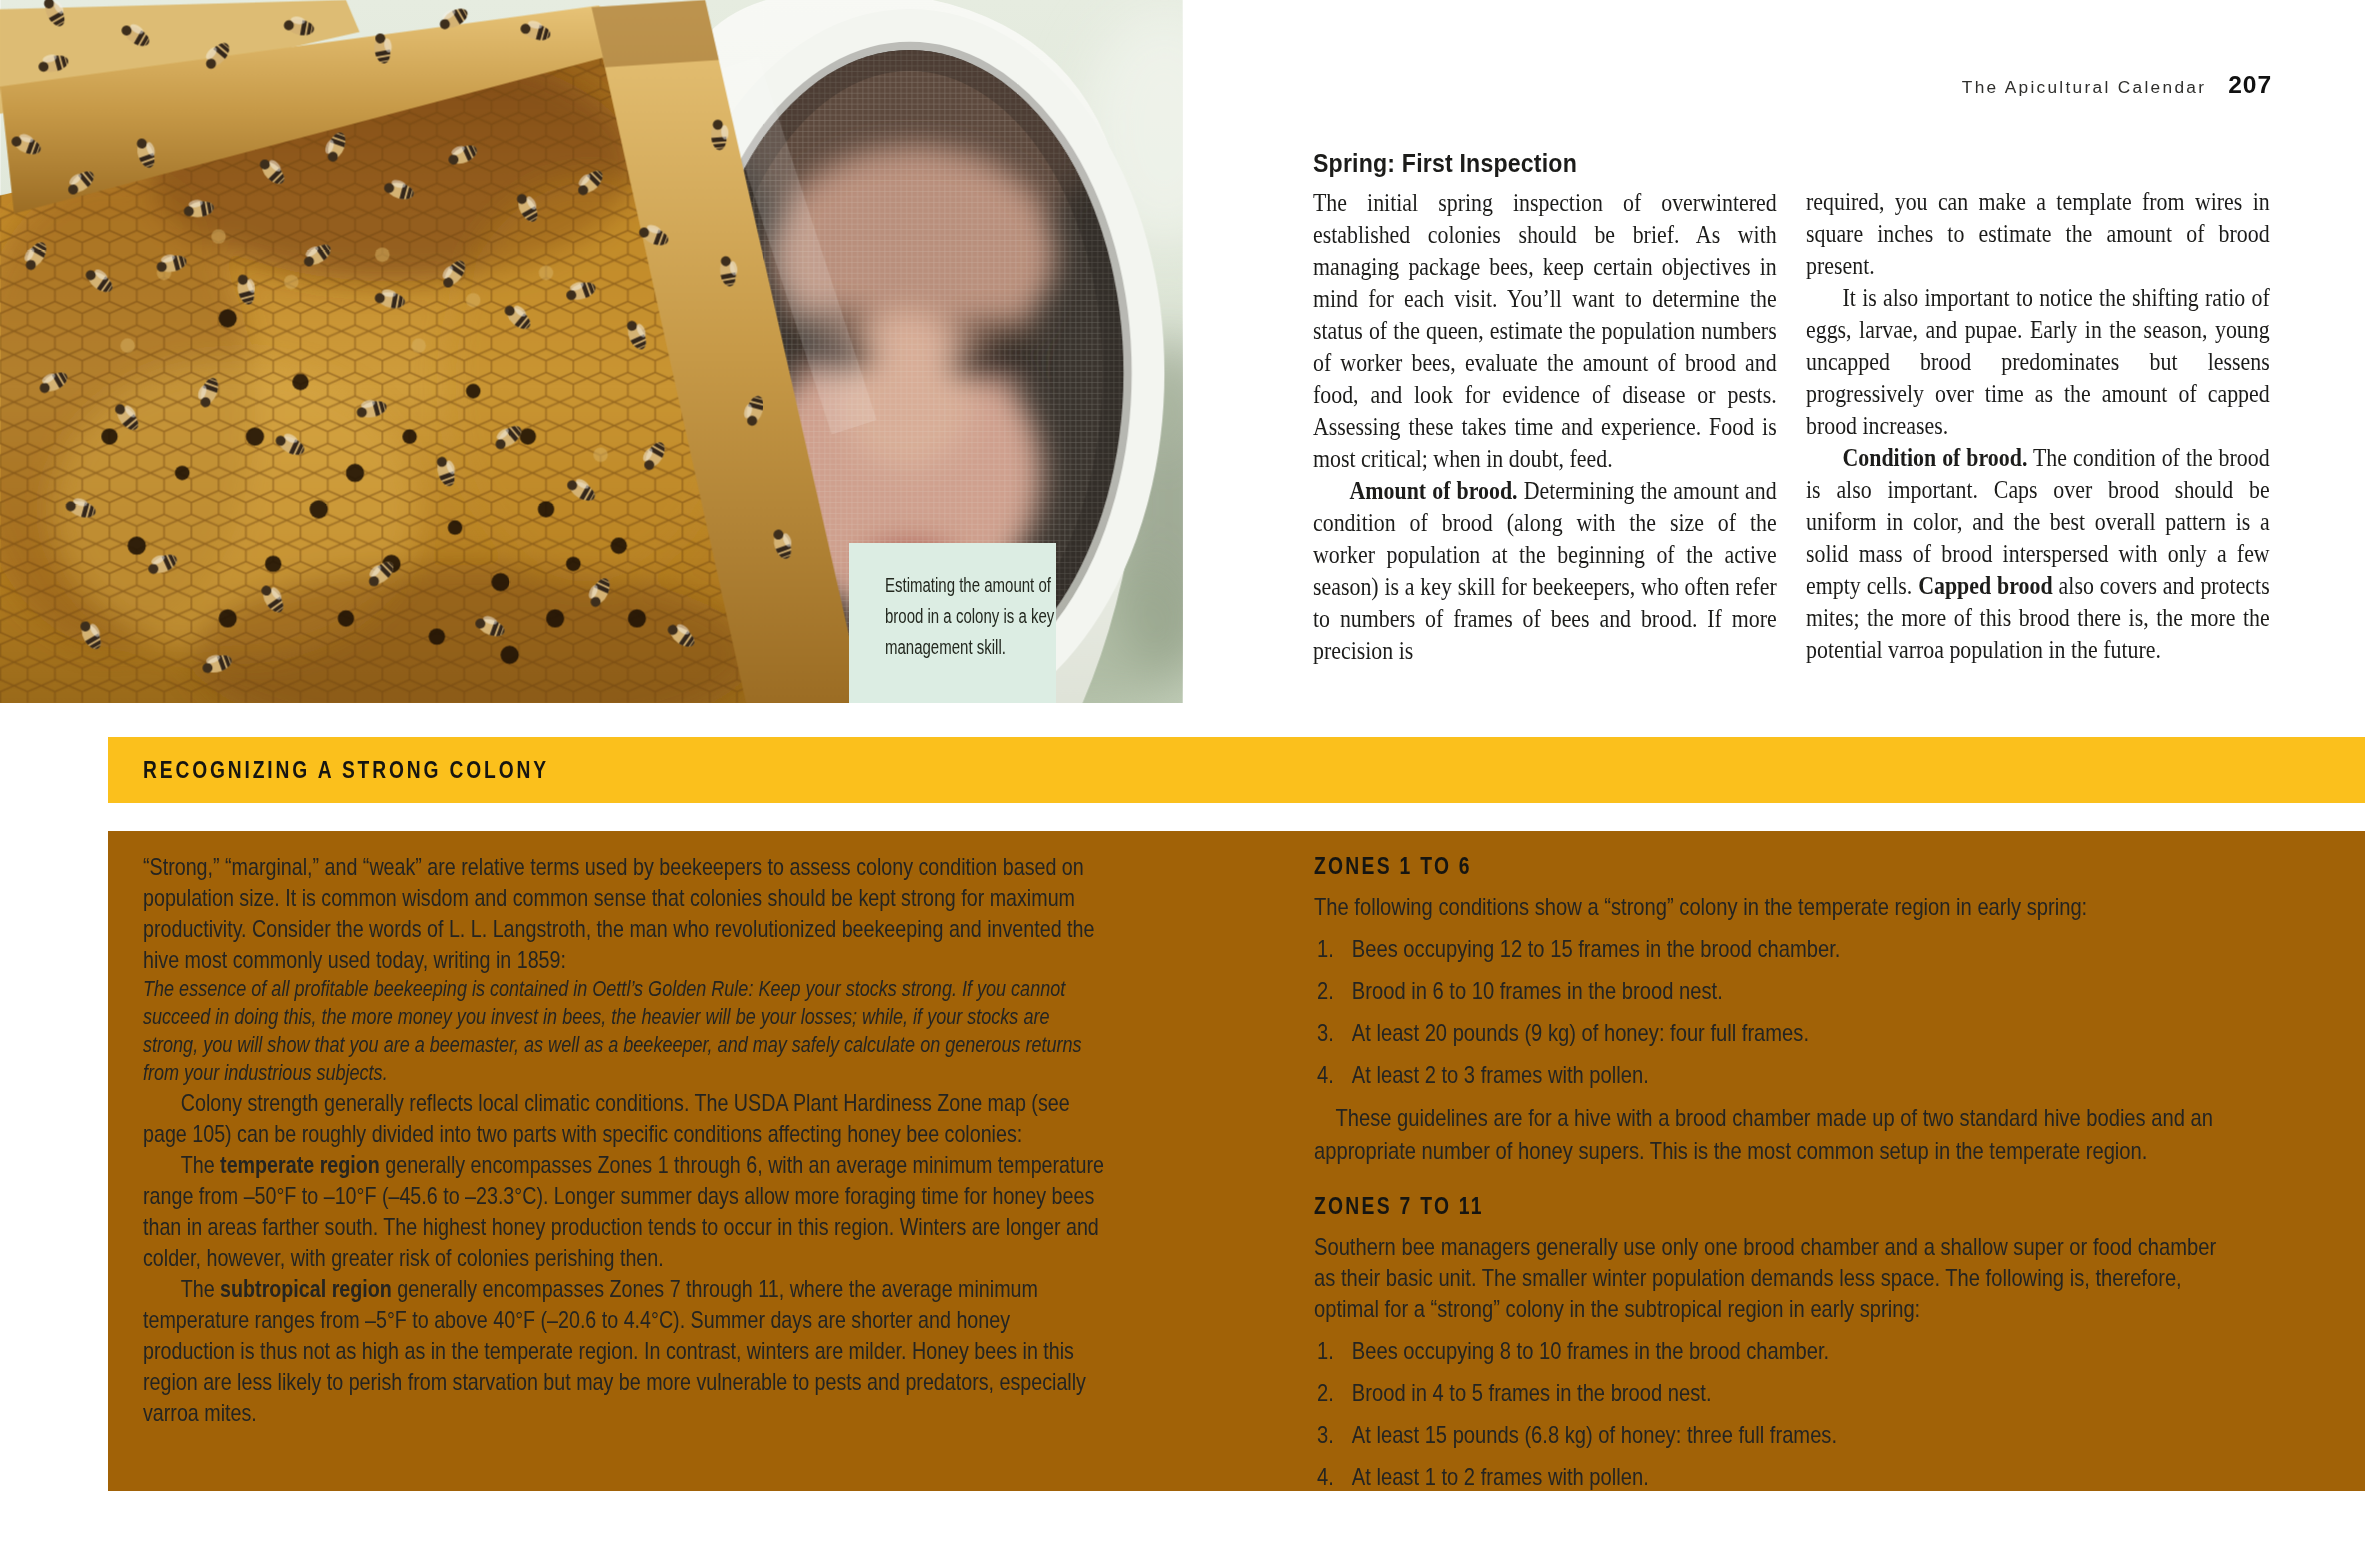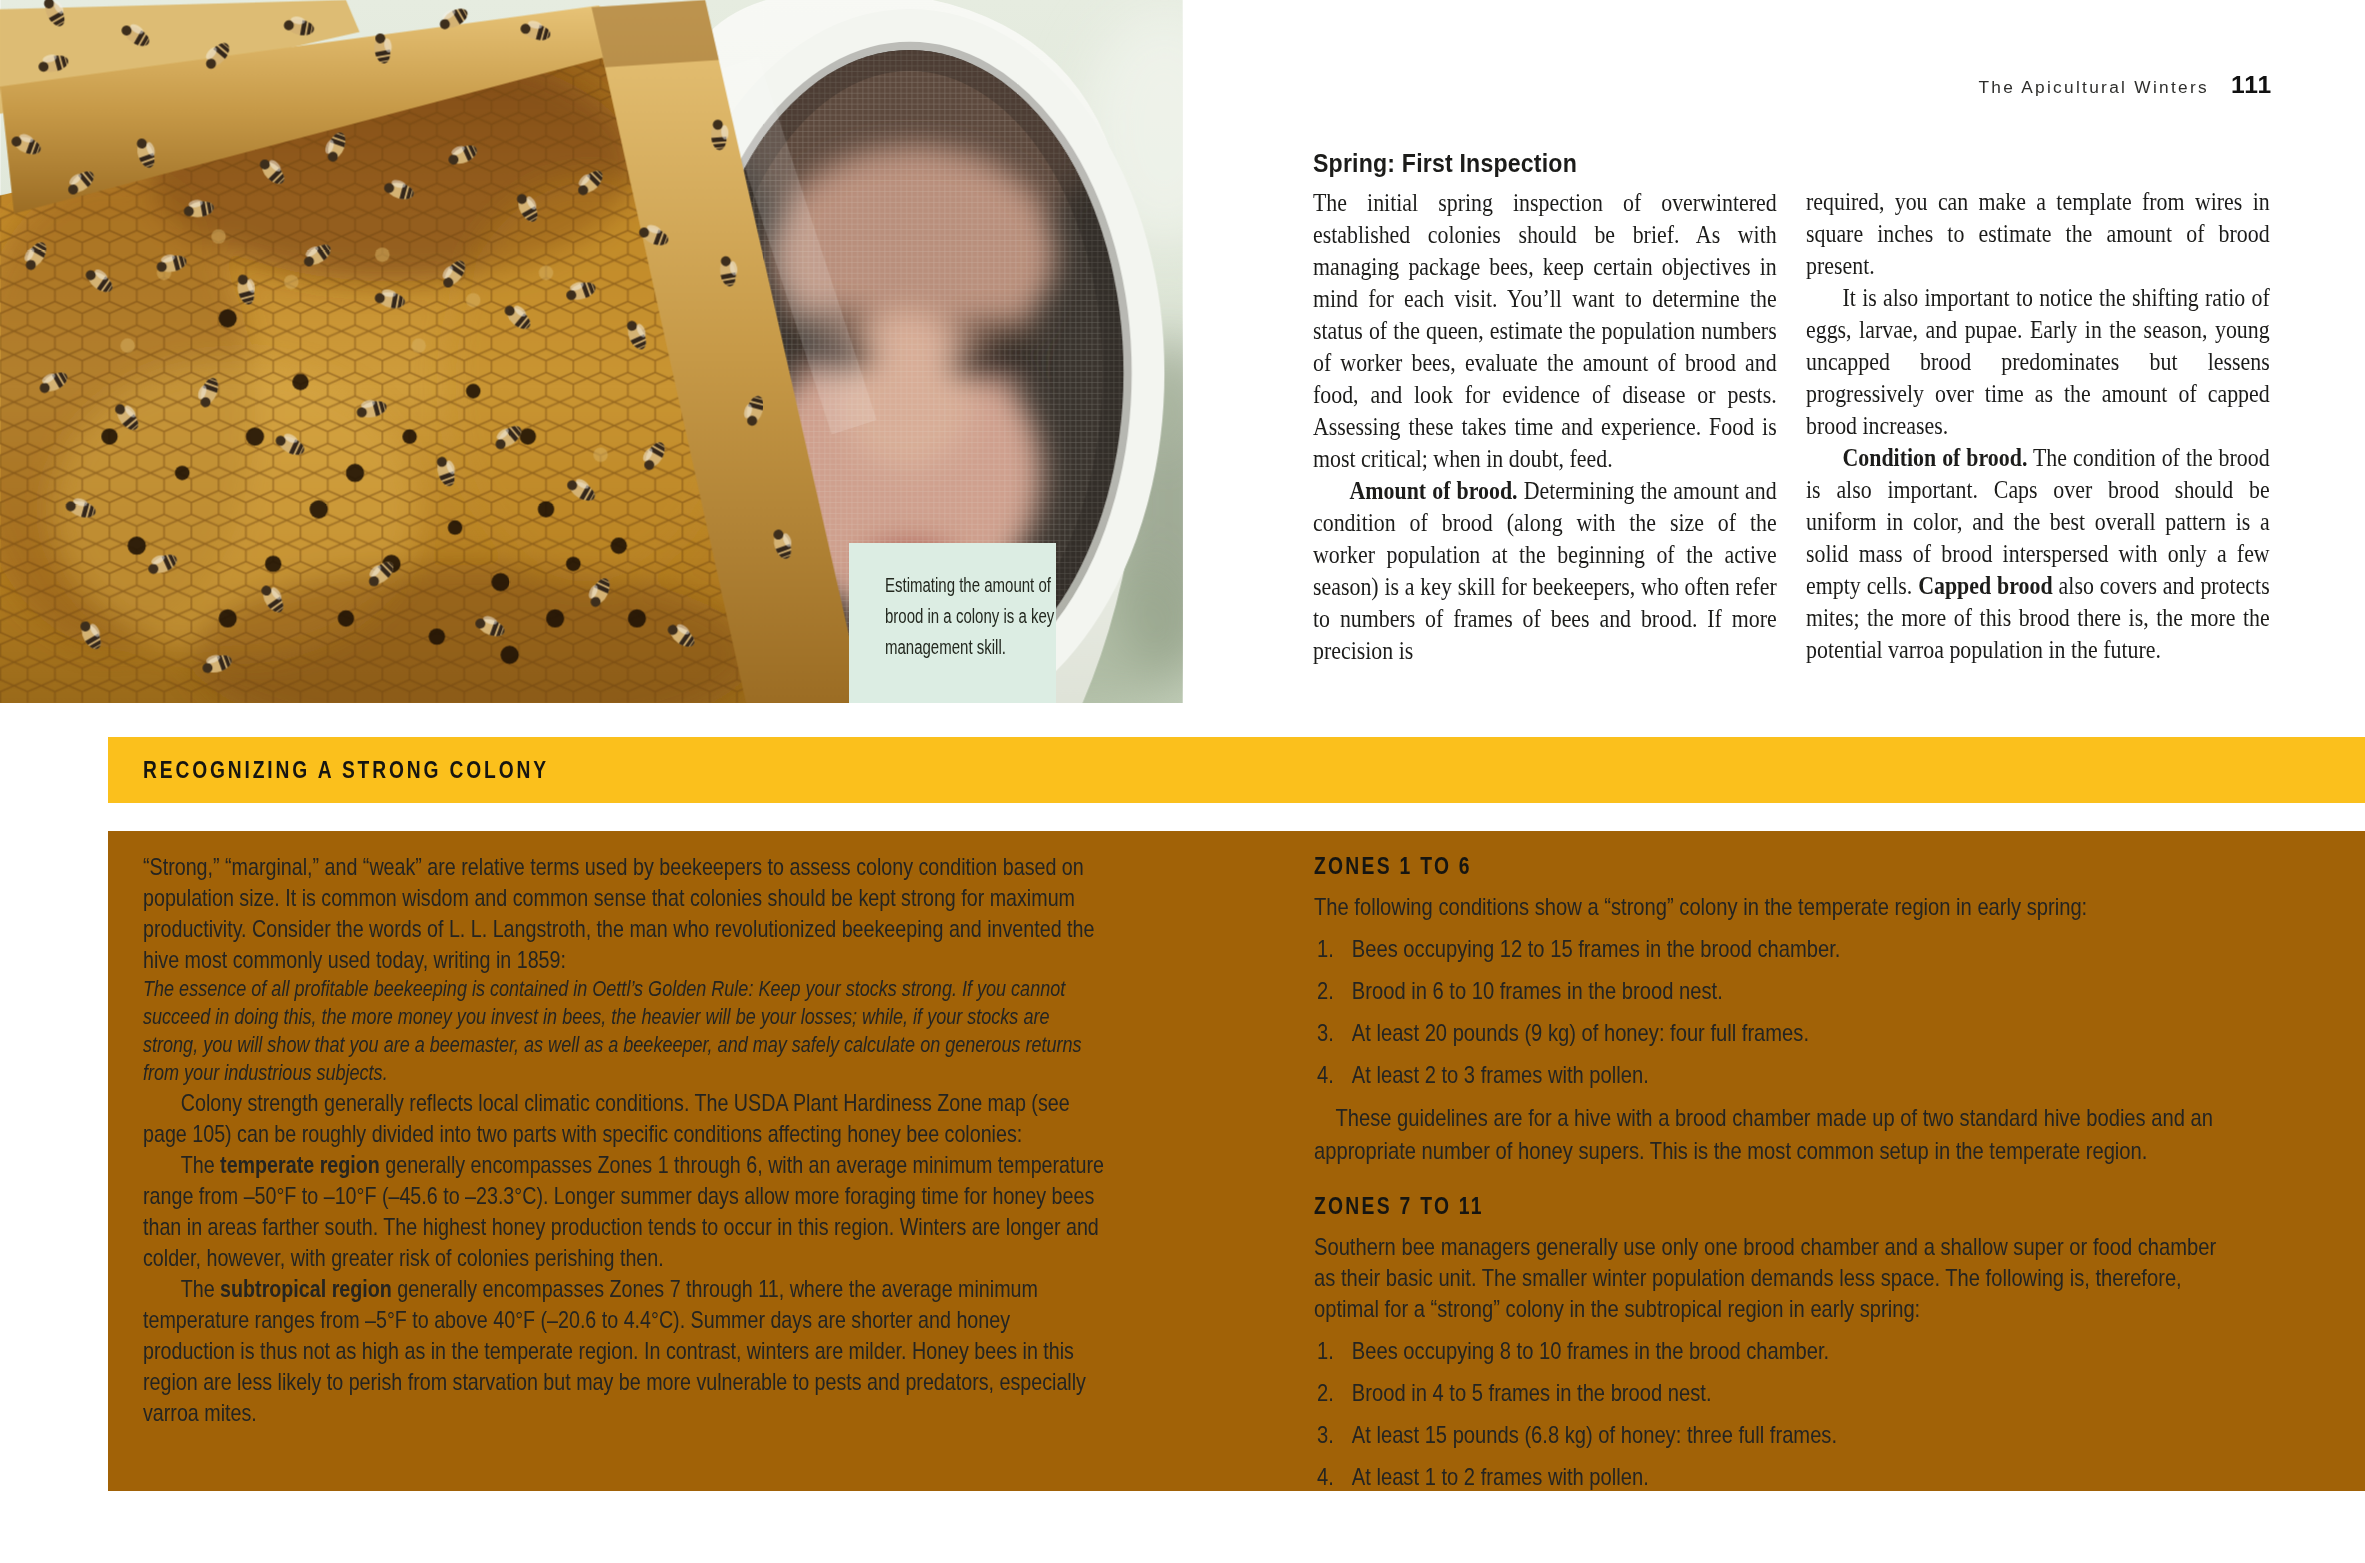--- a/index.html
+++ b/index.html
@@ -257,22 +257,22 @@
       <use href="#bee" transform="translate(790,150) rotate(85)"></use>
     </g>
   </svg>
 
   <div class="caption-box">
     <span class="caption-text">Estimating the amount of brood in a colony is a key management skill.</span>
   </div>
 </div>
 
 <div class="running-head">
-  <span class="running-title">The Apicultural Winters</span>
-  <span class="page-number">111</span>
+  <span class="running-title">The Apicultural Calendar</span>
+  <span class="page-number">207</span>
 </div>
 
 <div class="article-col col1">
   <h2 class="article-heading">Spring: First Inspection</h2>
   <p>The initial spring inspection of overwintered established colonies should be brief. As with managing package bees, keep certain objectives in mind for each visit. You’ll want to determine the status of the queen, estimate the population numbers of worker bees, evaluate the amount of brood and food, and look for evidence of disease or pests. Assessing these takes time and experience. Food is most critical; when in doubt, feed.</p>
   <p class="ind"><span class="lead">Amount of brood.</span><span> Determining the amount and condition of brood (along with the size of the worker population at the beginning of the active season) is a key skill for beekeepers, who often refer to numbers of frames of bees and brood. If more precision is</span></p>
 </div>
 
 <div class="article-col col2">
   <p>required, you can make a template from wires in square inches to estimate the amount of brood present.</p>

